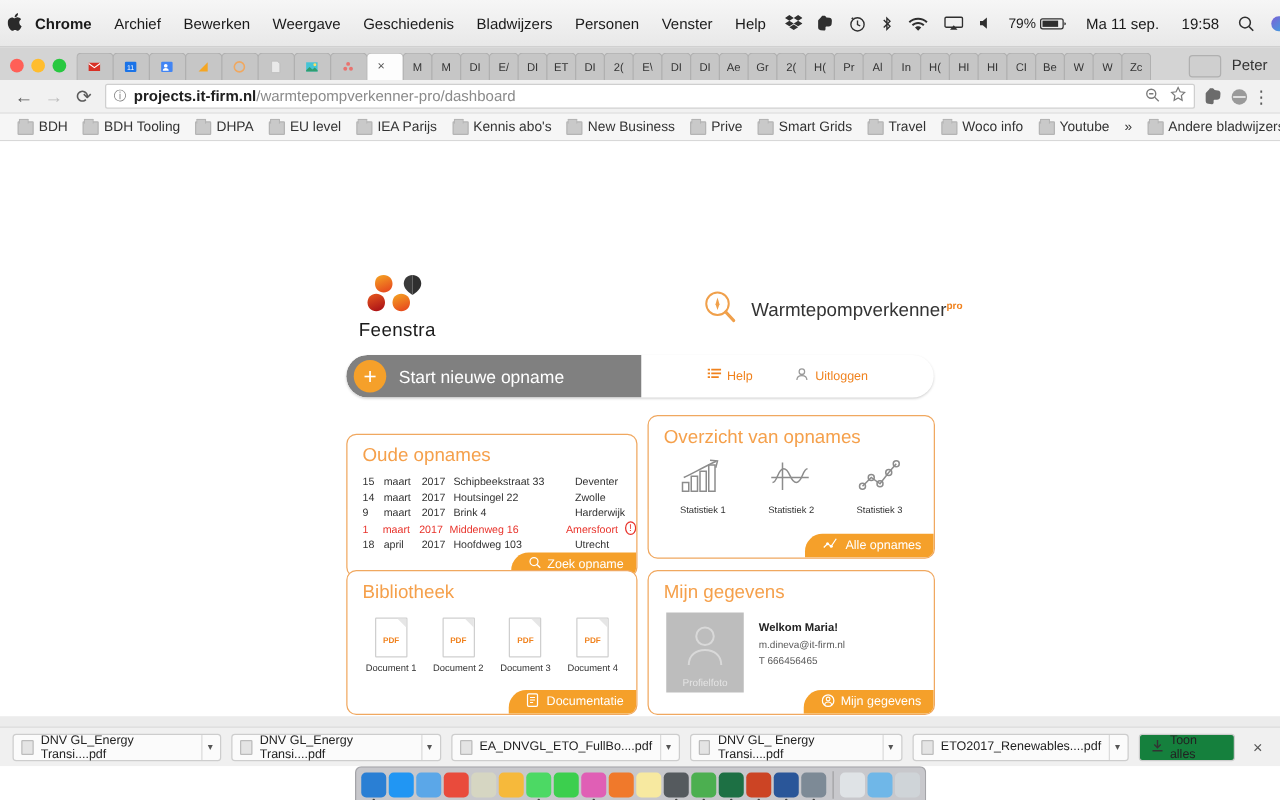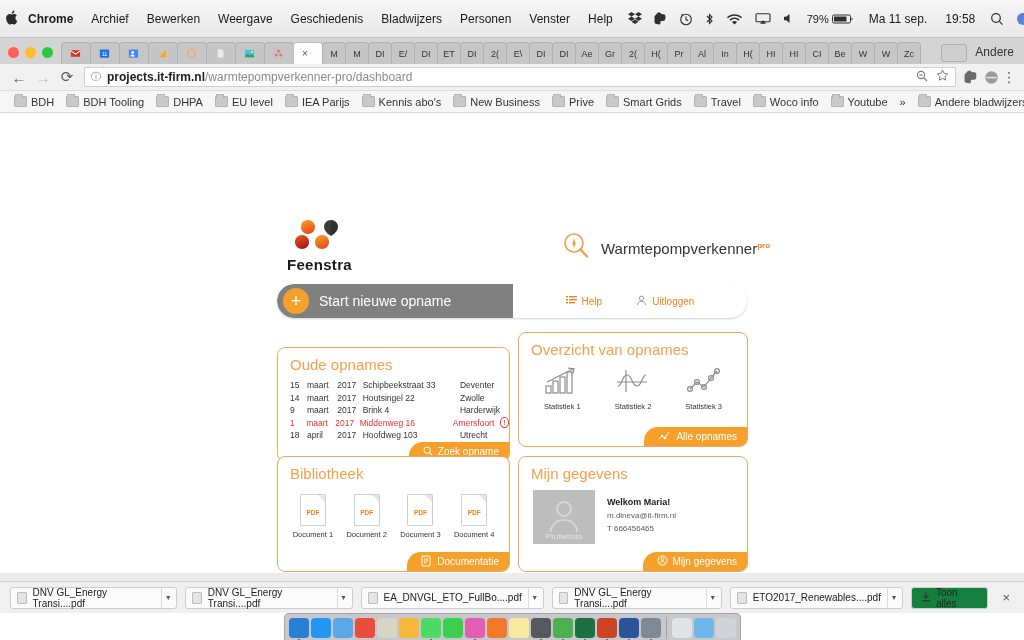--- a/index.html
+++ b/index.html
@@ -88,37 +88,37 @@
   .ext-ico { width: 18px; height: 18px; display: flex; align-items: center; justify-content: center; }
   .menu-dots { font-size: 14px; color: #5a5a5a; letter-spacing: 0; line-height: 8px; width: 14px; text-align: center; }
 
   
   .bookmarks {
     height: 22px; background: #f6f6f6;
     border-bottom: 1px solid #d8d8d8;
     display: flex; align-items: center; padding: 0 8px;
     font-size: 11px; color: #333;
   }
-  .bm { display: flex; align-items: flex-start; gap: 4px; padding: 0 6px; white-space: nowrap; }
+  .bm { display: flex; align-items: flex-end; gap: 4px; padding: 0 6px; white-space: nowrap; }
   .folder-ico {
     width: 13px; height: 11px; background: #c9c9c9;
     border-radius: 1px; position: relative; display: inline-block;
     border: 1px solid #b4b4b4;
   }
   .folder-ico::before {
     content:''; position:absolute; top:-3px; left:0; width:6px; height:3px;
     background:#c9c9c9; border-radius:1px 1px 0 0; border:1px solid #b4b4b4; border-bottom:none;
   }
   .bm-overflow { margin-left: auto; display: flex; align-items: center; }
 
   
   .page { height: 468px; background: #ffffff; overflow: hidden; position: relative; }
   .logo-block { position: absolute; left: 287px; top: 105px; text-align: center; }
   .logo-mark { width: 58px; height: 36px; position: relative; margin: 0 auto; }
-  .brand-name { font-size: 15px; font-weight: bold; color: #1a1a1a; letter-spacing: .3px; margin-top: 2px; }
+  .brand-name { font-size: 15px; font-weight: normal; color: #1a1a1a; letter-spacing: .3px; margin-top: 2px; }
   .app-title-block { position: absolute; left: 561px; top: 118px; display: flex; align-items: center; gap: 10px; }
   .app-title { font-size: 15px; color: #333; }
   .app-title .pro { font-size: 8px; color: #f0821e; vertical-align: super; font-weight: bold; }
 
   .actionbar {
     position: absolute; left: 277px; top: 171px;
     width: 470px; height: 34px;
     background: #ffffff; border-radius: 17px;
     box-shadow: 0 1px 2px rgba(0,0,0,.18);
     display: flex; align-items: center; overflow: hidden;
@@ -186,21 +186,21 @@
   }
   .doc-ico::after {
     content: ''; position: absolute; top: 0; right: 0;
     border-left: 7px solid transparent; border-top: 7px solid #e6e6e6;
   }
   .doc-ico span { font-size: 6.5px; color: #f0821e; font-weight: bold; margin-top: 4px; }
   .doc-label { font-size: 7.5px; color: #333; margin-top: 4px; }
 
   .user-row { display: flex; gap: 12px; padding: 4px 0 0 14px; }
   .avatar {
-    width: 62px; height: 54px; background: #bdbdbd;
+    width: 62px; height: 64px; background: #bdbdbd;
     display: flex; flex-direction: column; align-items: center; justify-content: flex-end;
     position: relative;
   }
   .avatar-label { font-size: 8px; color: #e4e4e4; padding-bottom: 3px; }
   .user-info { font-size: 8px; color: #5a5a5a; line-height: 13px; padding-top: 6px; }
   .user-info .welkom { font-weight: bold; color: #222; font-size: 9px; }
 
   .footer-band {
     position: absolute; left: 0; right: 0; top: 460px; height: 48px;
     background: #ececec; display: flex; align-items: center; justify-content: center; gap: 8px;
@@ -466,21 +466,21 @@
         <span class="ttl">W</span>
       </div>
       <div class="tab narrow">
         <span class="ttl">W</span>
       </div>
       <div class="tab narrow">
         <span class="ttl">Zc</span>
       </div>
     </div>
   <div class="newtab"></div>
-  <div class="profile-name">Andere</div>
+  <div class="profile-name">Peter</div>
 </div>
 
 <div class="toolbar">
   <div class="navbtn">←</div>
   <div class="navbtn dim">→</div>
   <div class="navbtn">⟳</div>
   <div class="omnibox">
     <span class="info-ico">ⓘ</span>
     <span class="url-host">projects.it-firm.nl</span>
     <span class="url-path">/warmtepompverkenner-pro/dashboard</span>

